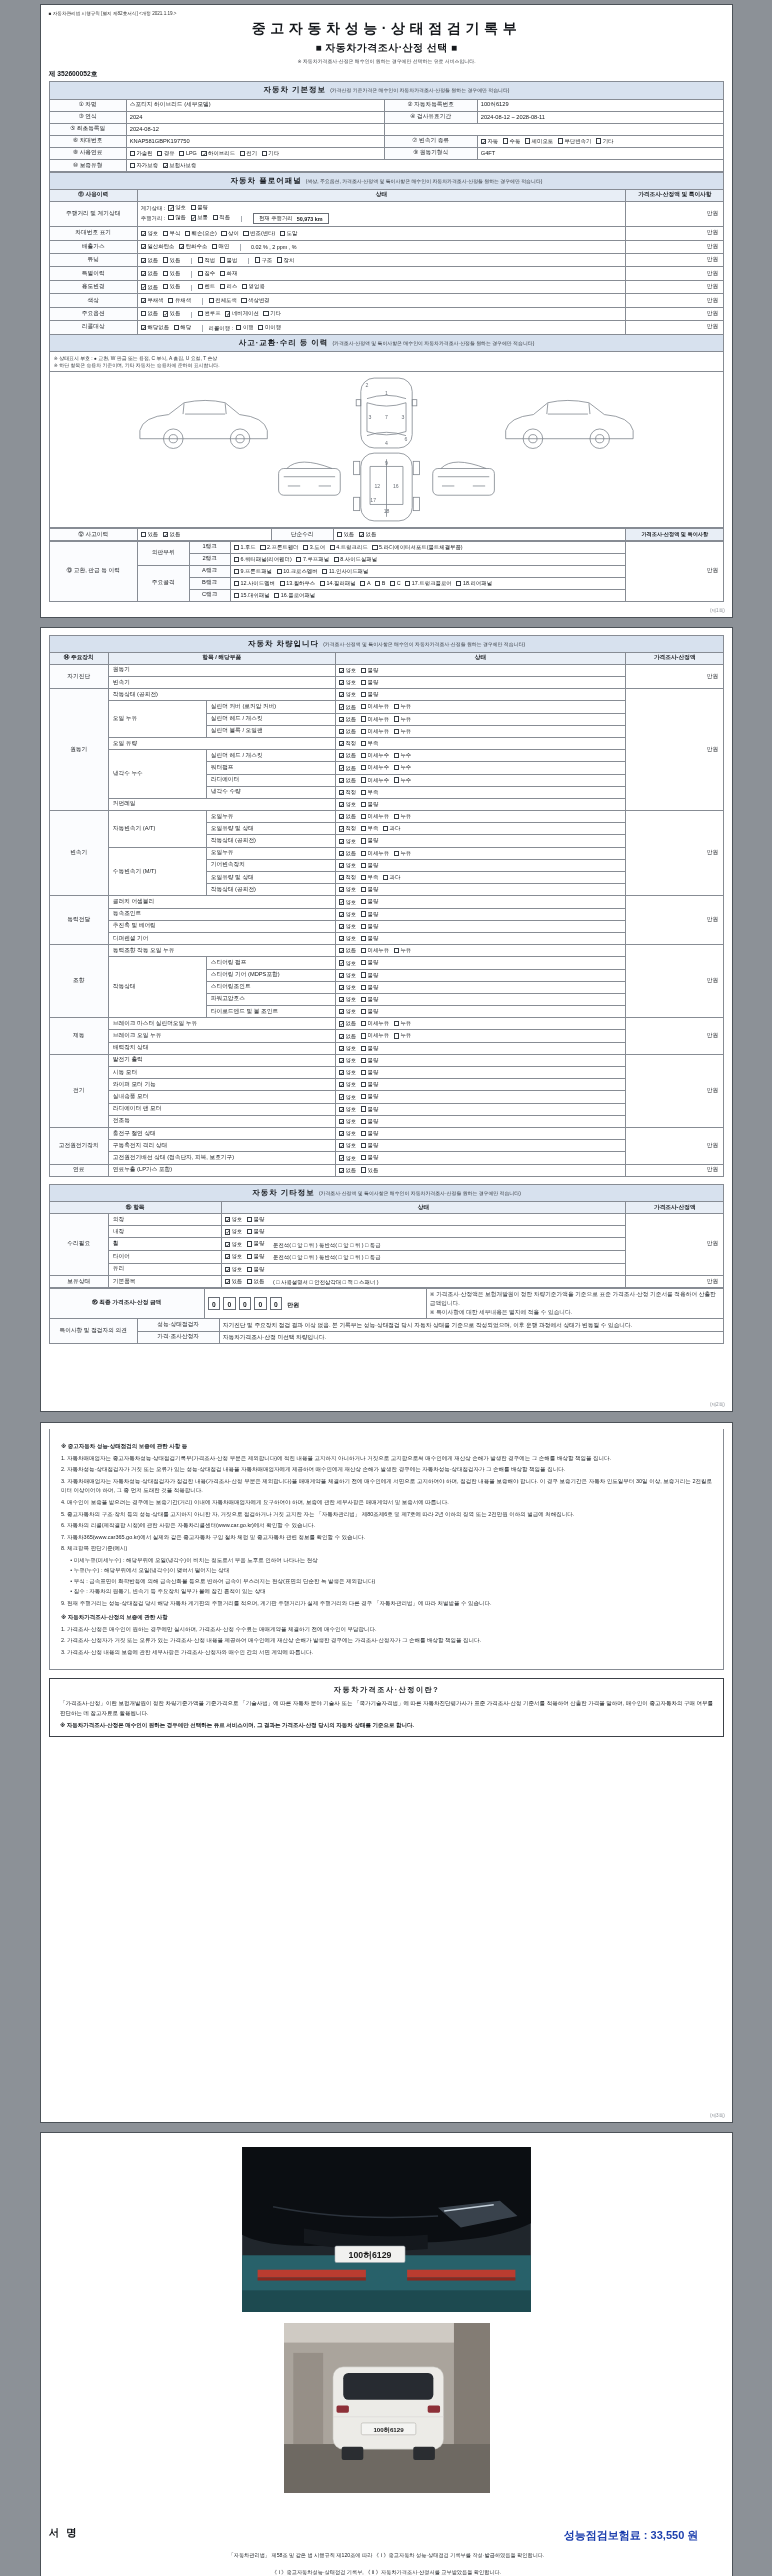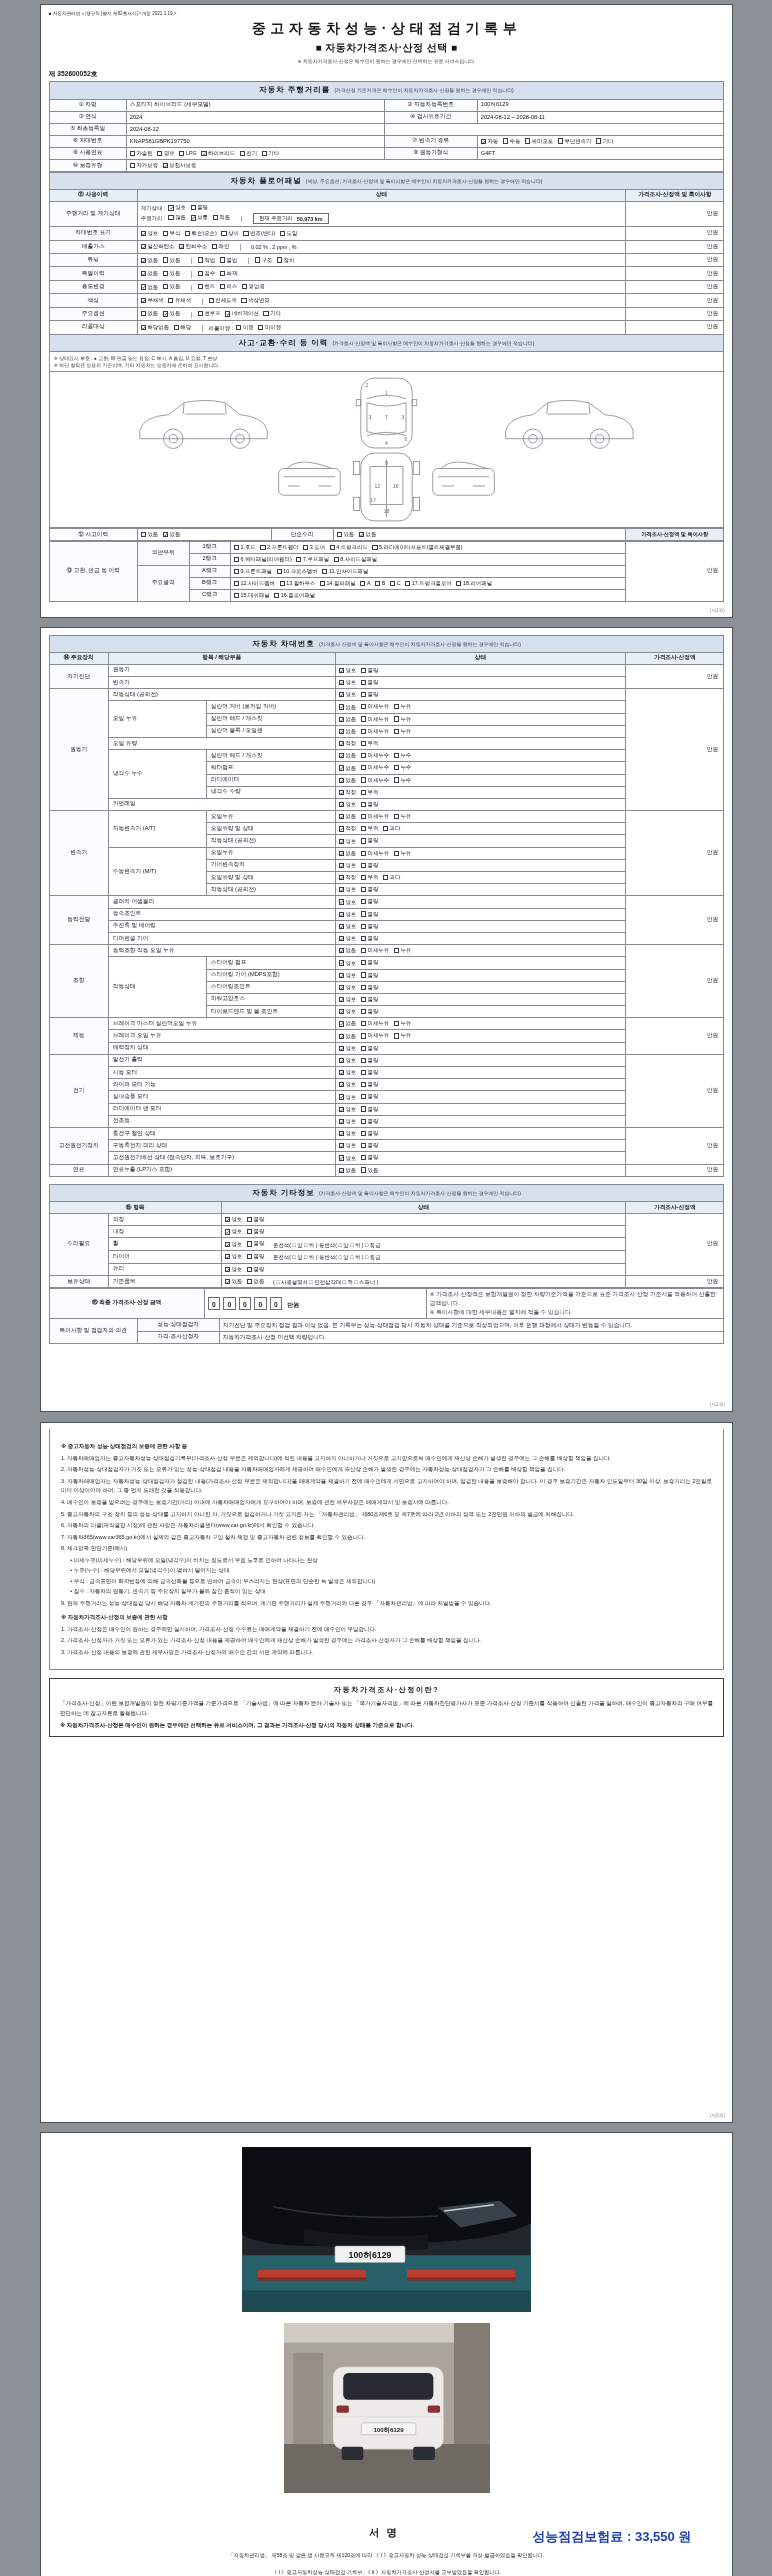--- a/index.html
+++ b/index.html
@@ -45,22 +45,22 @@
 .notice-body{border:0.5px solid #878c94;border-top:none;padding:8.2px 11.3px 9.3px;font-size:5.5px;line-height:1.72;color:#1c2025}
 .n-h{font-weight:bold;margin:5.2px 0 2.1px}
 .n-p{margin:2.1px 0;text-align:justify}
 .n-s{margin:1px 0 1px 9.3px;text-align:justify}
 .pib{border:0.8px solid #3c4148;margin-top:8.2px;padding:6.2px 10.3px 7.2px}
 .pib-title{text-align:center;font-weight:bold;font-size:7.2px;letter-spacing:1.5px;margin-bottom:4.1px}
 .pib-body{font-size:5.5px;line-height:1.7;text-align:justify}
 .pib-note{font-size:5.5px;font-weight:bold;margin-top:4.1px}
 .photo-wrap{text-align:center;margin-top:8.2px}
 .sig-area{position:relative;margin-top:31px;height:17.5px}
-.sig-title{position:absolute;left:0;right:0;text-align:center;font-size:10.3px;font-weight:bold;letter-spacing:7.2px}
-.fee{position:absolute;right:33px;top:2.1px;font-size:13px;font-weight:bold;color:#1d3fae}
+.sig-title{position:absolute;left:0;right:0;text-align:left;font-size:10.3px;font-weight:bold;letter-spacing:7.2px}
+.fee{position:absolute;right:26px;top:2.1px;font-size:11px;font-weight:bold;color:#1d3fae}
 .sig-note{text-align:center;font-size:5.2px;color:#23262b;margin-top:9.3px}
 .pagemark{position:absolute;right:7.2px;bottom:4.1px;font-size:4.6px;color:#8a8f96}
 .p1{min-height:581px}.p2{min-height:785px}.p3{min-height:701px}.p4{min-height:467px}
 </style>
 </head>
 <body>
 
 <div class="wrap">
 
   <div class="page p1">
@@ -72,21 +72,21 @@
 
     <table class="tbl">
       <colgroup>
           <col style="width:77px">
           <col style="width:258px">
           <col style="width:93px">
           <col>
         </colgroup>
       <tbody>
           <tr>
-            <th class="sec" colspan="4"><span class="t">자동차 주행거리를</span><span class="n">(가격산정 기준가격은 매수인이 자동차가격조사·산정을 원하는 경우에만 적습니다)</span></th>
+            <th class="sec" colspan="4"><span class="t">자동차 기본정보</span><span class="n">(가격산정 기준가격은 매수인이 자동차가격조사·산정을 원하는 경우에만 적습니다)</span></th>
           </tr>
       <tr>
         <td class="lbl">① 차명</td>
         <td>스포티지 하이브리드 (세부모델)</td>
         <td class="lbl">② 자동차등록번호</td>
         <td>100허6129</td>
       </tr>
       <tr>
         <td class="lbl">③ 연식</td>
         <td>2024</td>
@@ -558,21 +558,21 @@
     <table class="tbl">
       <colgroup>
           <col style="width:59px">
           <col style="width:98px">
           <col style="width:129px">
           <col>
           <col style="width:98px">
         </colgroup>
       <thead>
         <tr>
-            <th class="sec" colspan="5"><span class="t">자동차 차대번호</span><span class="n">(가격조사·산정액 및 특이사항은 매수인이 자동차가격조사·산정을 원하는 경우에만 적습니다)</span></th>
+            <th class="sec" colspan="5"><span class="t">자동차 차량입니다</span><span class="n">(가격조사·산정액 및 특이사항은 매수인이 자동차가격조사·산정을 원하는 경우에만 적습니다)</span></th>
           </tr>
         <tr>
           <th class="colh">⑭ 주요장치</th>
           <th class="colh" colspan="2">항목 / 해당부품</th>
           <th class="colh">상태</th>
           <th class="colh">가격조사·산정액</th>
         </tr>
       </thead>
       <tbody>
           <tr>

